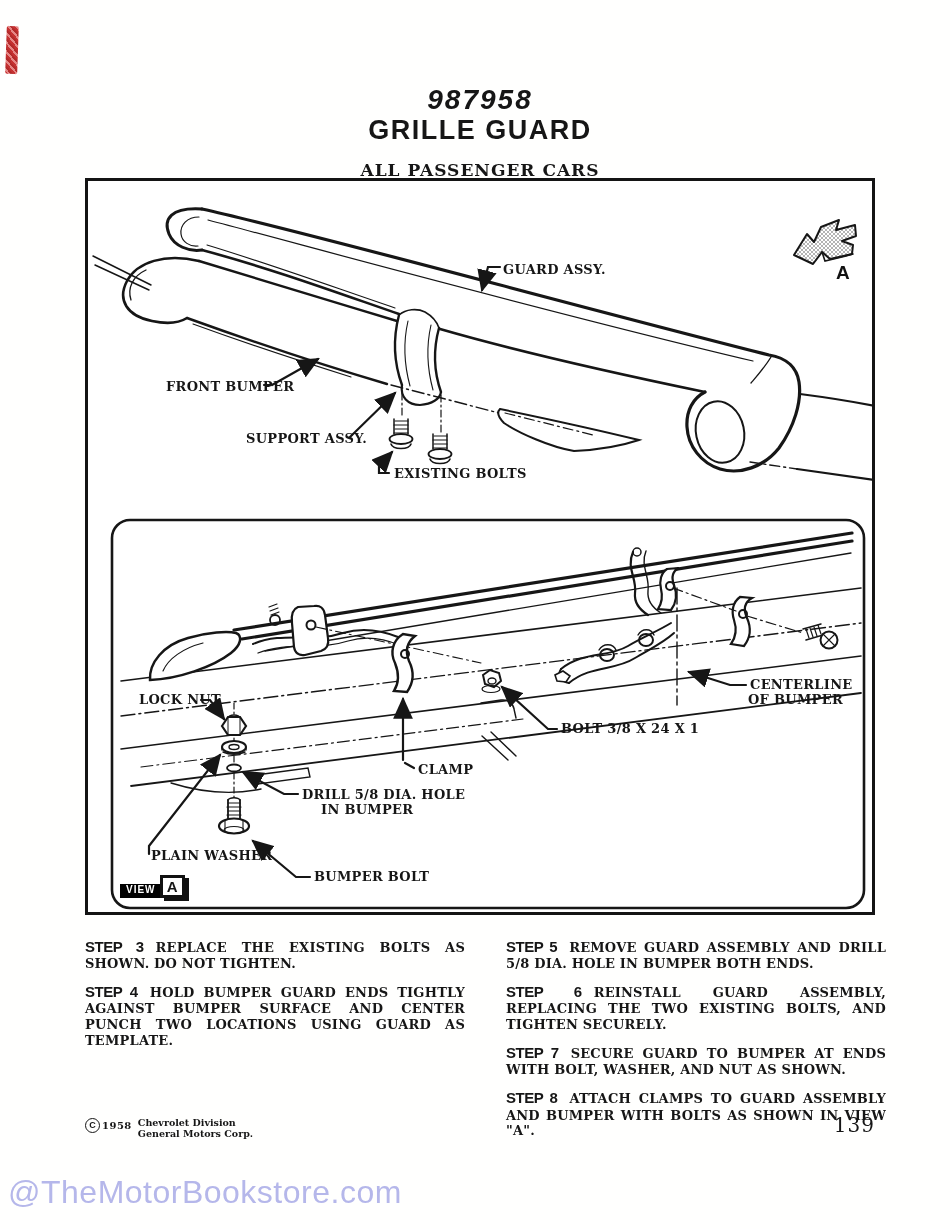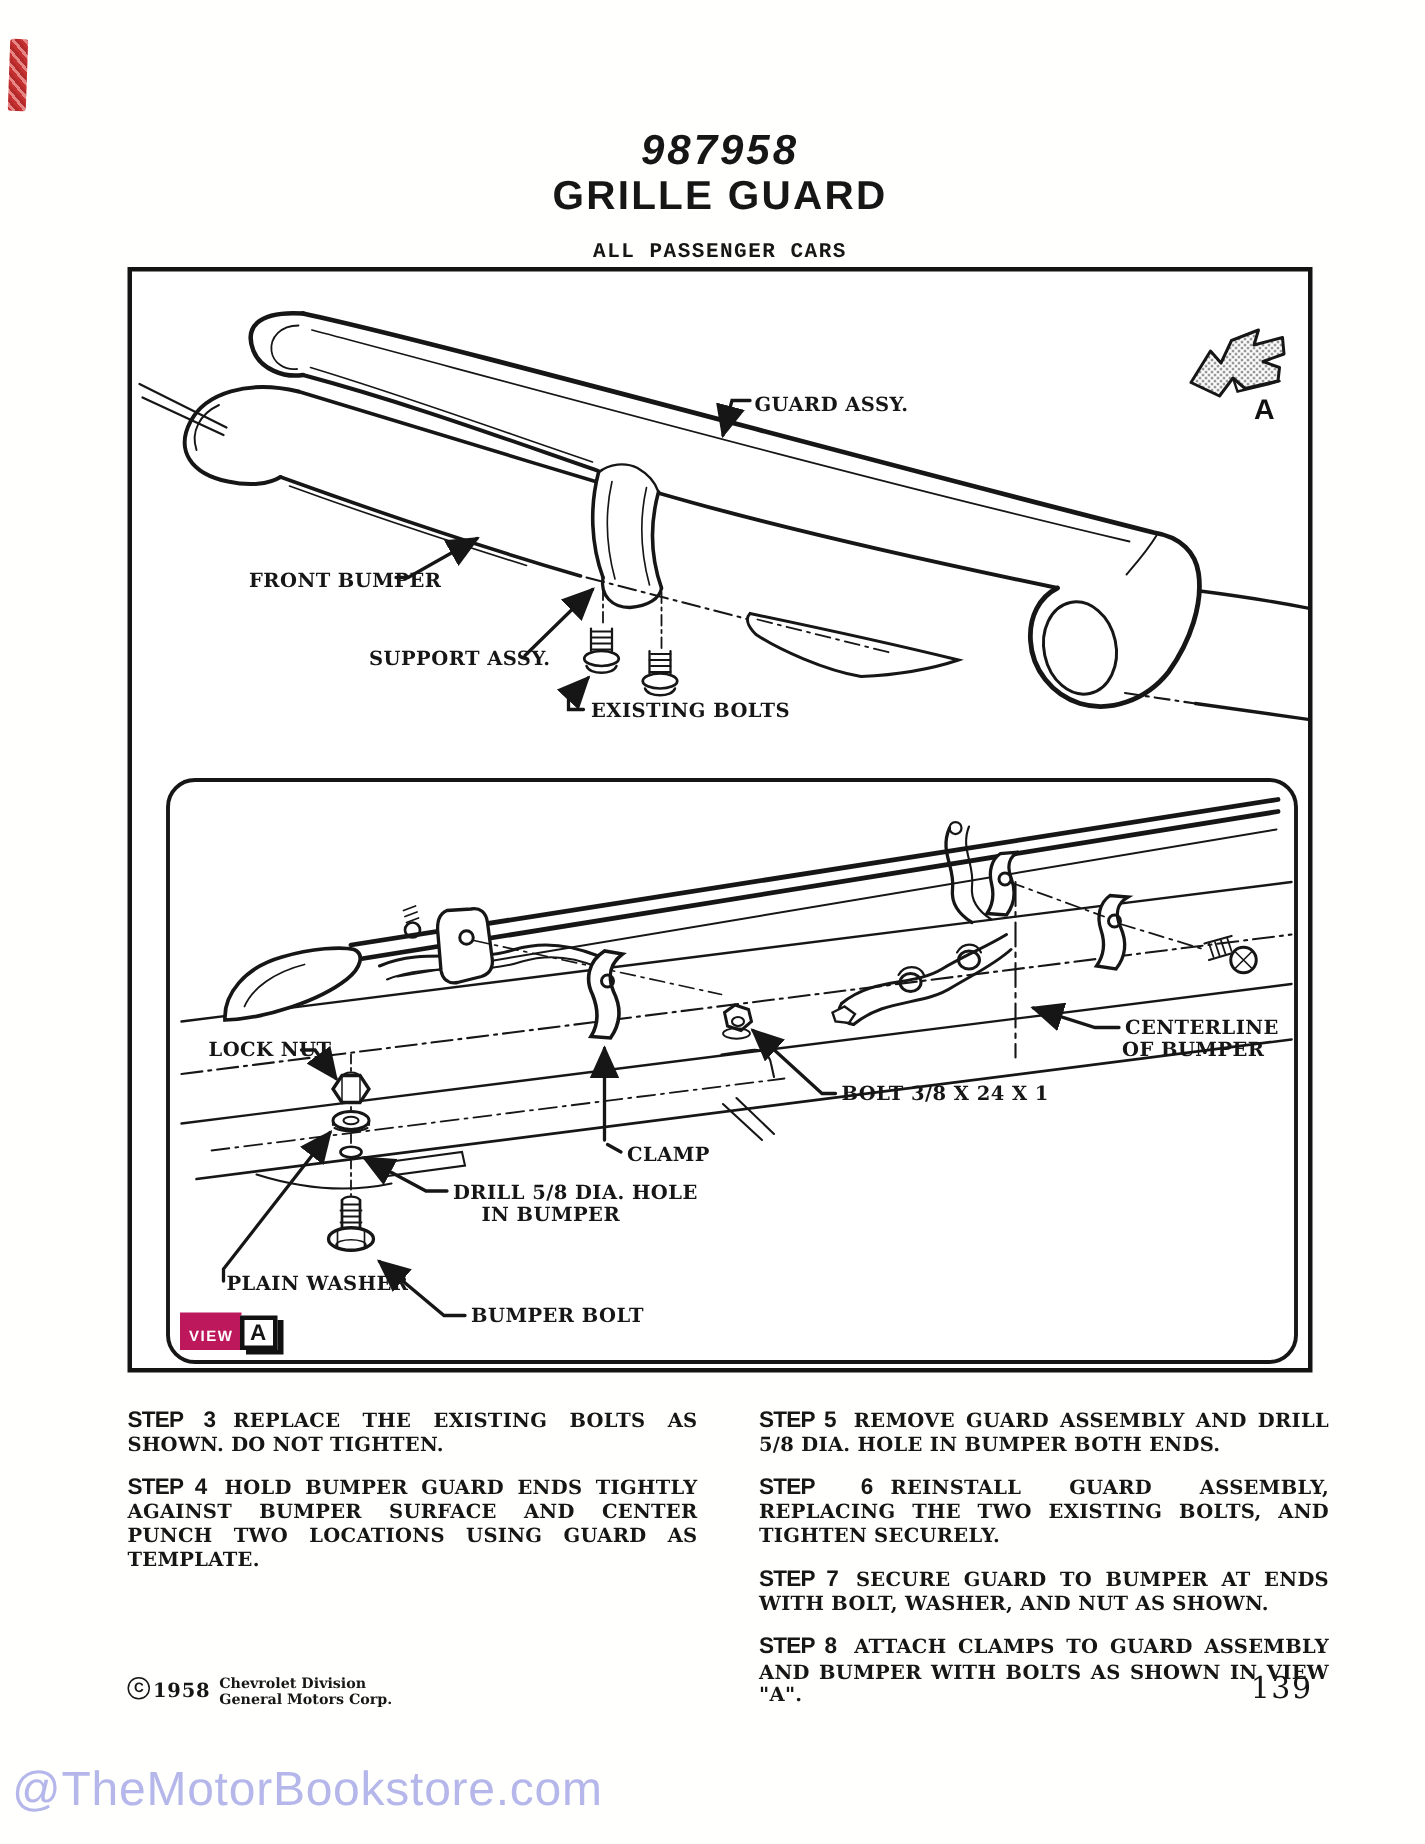--- a/index.html
+++ b/index.html
@@ -10,54 +10,54 @@
   .artifact{position:absolute;left:6px;top:26px;width:12px;height:48px;
     background:repeating-linear-gradient(48deg,#c22626 0 2px,#e4807f 2px 4px,#b01f1f 4px 6px);
     transform:rotate(2deg);border-radius:2px;opacity:.95;}
 
   
   .titleblock{position:absolute;left:85px;top:86px;width:790px;text-align:center;}
   .t-num{font-family:"Liberation Sans",sans-serif;font-weight:bold;font-size:28px;
          letter-spacing:2px;line-height:1.0;font-style:italic;}
   .t-name{font-family:"Liberation Sans",sans-serif;font-weight:bold;font-size:27px;
           letter-spacing:1.5px;line-height:1.1;margin-top:2px;}
-  .t-sub{font-size:14px;font-weight:bold;letter-spacing:1px;margin-top:14px;font-family:Liberation Mono, monospace;}
+  .t-sub{font-size:17px;font-weight:bold;letter-spacing:1px;margin-top:14px;}
 
   
   .figure{position:absolute;left:85px;top:178px;width:784px;height:731px;
           border:3px solid #141414;background:#fff;}
   .figure svg{position:absolute;left:0;top:0;}
 
   .lbl{font-family:"DejaVu Serif",serif;font-weight:bold;font-size:13px;fill:#161616;letter-spacing:.3px;}
   .lbl-a{font-family:"Liberation Sans",sans-serif;font-weight:bold;font-size:19px;fill:#111;}
 
   
   .viewbadge{position:absolute;left:32px;top:694px;display:flex;align-items:flex-end;}
-  .vb-word{background:#be185d;color:#fff;font-family:"Liberation Sans",sans-serif;
-           font-weight:bold;font-size:10px;letter-spacing:1px;padding:11px 5px 3px 6px;height:11px;line-height:11px;}
+  .vb-word{background:#000000;color:#fff;font-family:"Liberation Sans",sans-serif;
+           font-weight:bold;font-size:10px;letter-spacing:1px;padding:0 5px 3px 6px;height:11px;line-height:11px;}
   .vb-box{background:#fff;border:3px solid #111;font-family:"Liberation Sans",sans-serif;
           font-weight:bold;font-size:15px;line-height:17px;width:19px;text-align:center;
           margin-left:-1px;position:relative;top:0px;height:17px;
           box-shadow:4px 3px 0 #111;}
 
   
   .steps-col{position:absolute;top:938px;width:380px;}
   .col-left{left:85px;}
   .col-right{left:506px;}
   .step{margin-bottom:11px;font-size:13px;font-weight:bold;line-height:1.22;
         text-align:justify;letter-spacing:.2px;}
   .step-label{font-family:"Liberation Sans",sans-serif;font-weight:bold;font-size:15px;
               letter-spacing:-0.5px;padding-right:12px;white-space:nowrap;}
 
   
   .copyright{position:absolute;left:85px;top:1117px;display:flex;align-items:flex-start;}
   .c-sym{width:13px;height:13px;border:1.5px solid #161616;border-radius:50%;
          font-size:9px;font-weight:bold;text-align:center;line-height:13px;
          font-family:"Liberation Sans",sans-serif;margin-top:1px;}
-  .c-year{font-size:13px;font-weight:bold;margin:3px 6px 0 2px;letter-spacing:.5px;}
+  .c-year{font-size:10px;font-weight:bold;margin:3px 6px 0 2px;letter-spacing:.5px;}
   .c-co{font-size:9.5px;font-weight:bold;line-height:1.2;}
   .pagenum{position:absolute;left:85px;top:1113px;width:790px;text-align:right;
            font-size:20px;letter-spacing:1px;}
   .watermark{position:absolute;left:8px;top:1174px;font-family:"Liberation Sans",sans-serif;
              font-size:32px;color:#b5b7ea;letter-spacing:.5px;text-align:right;}
 </style>
 </head>
 <body>
 
 <div class="page">

